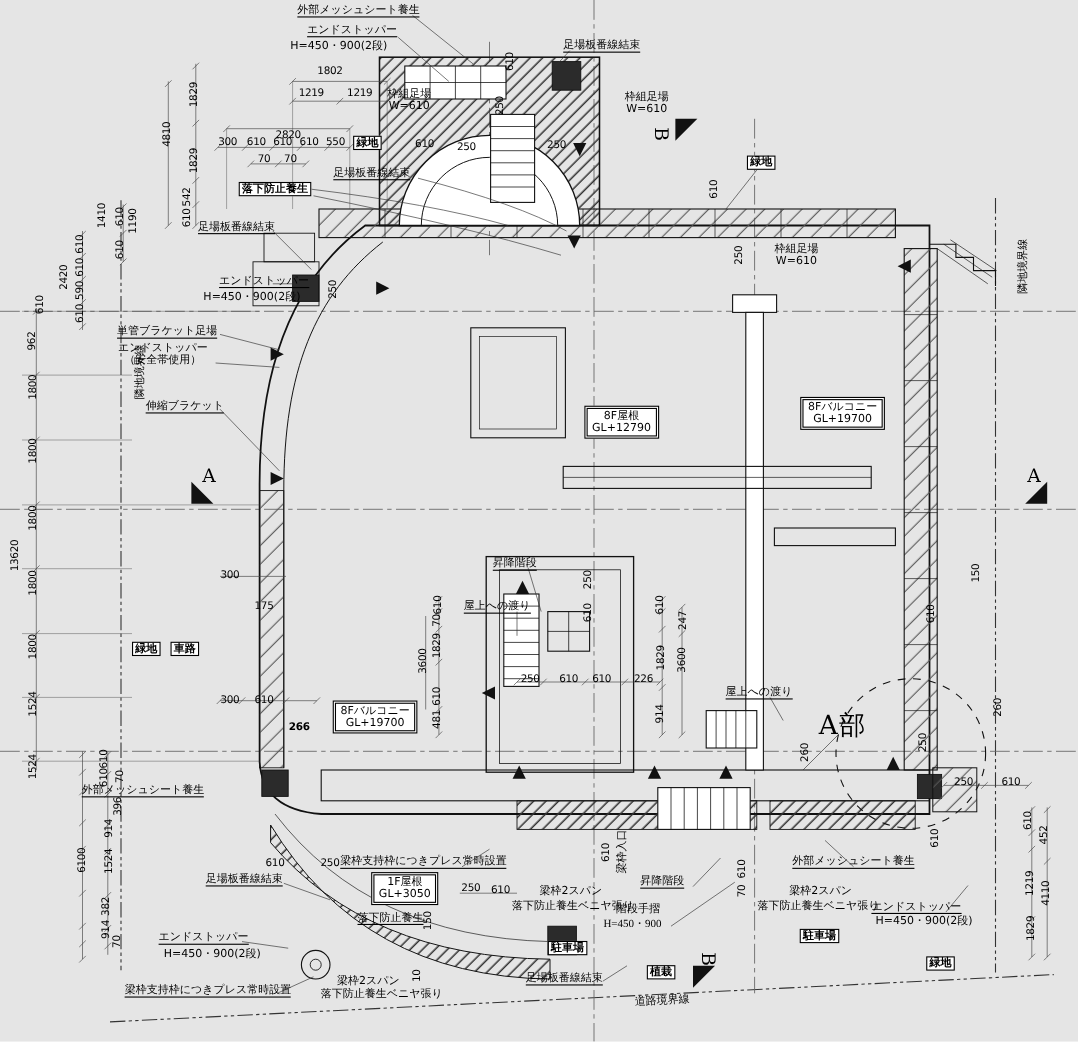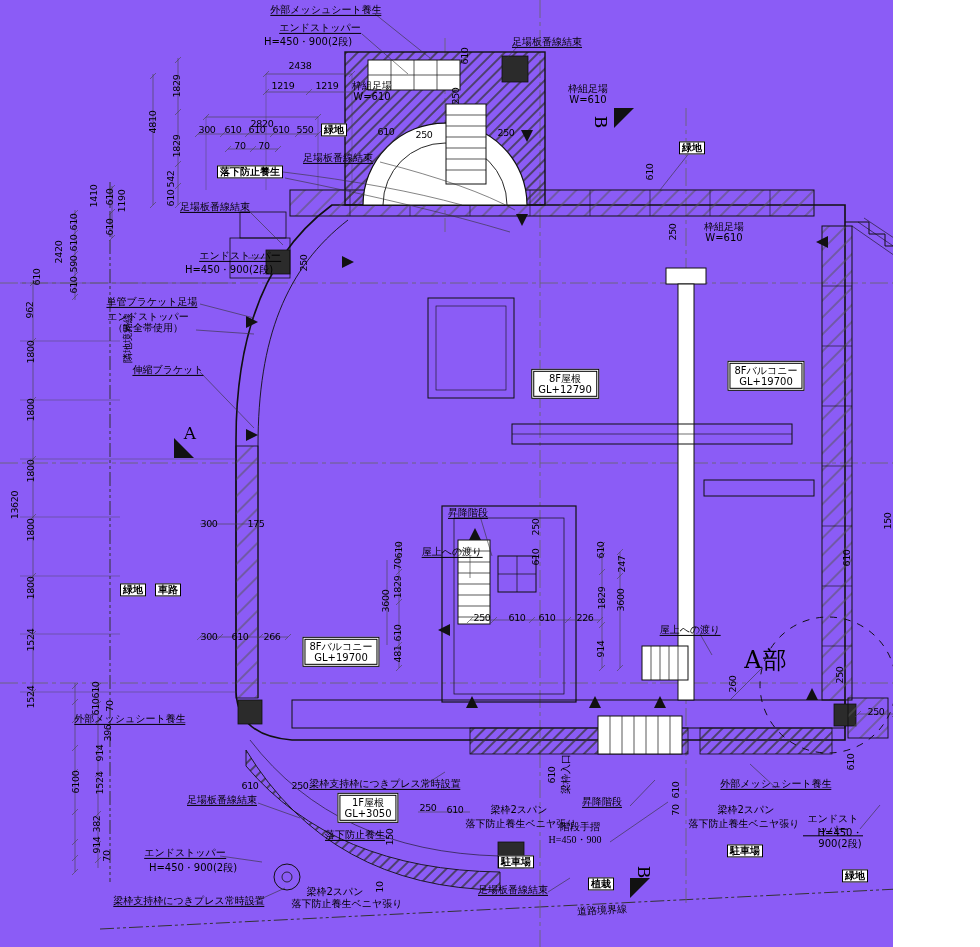--- a/index.html
+++ b/index.html
@@ -1,16 +1,16 @@
 <!DOCTYPE html>
 <html><head>
 <meta charset="utf-8">
 <style>
   html,body{margin:0;padding:0;background:#fff;}
-  .stage{position:relative;width:893px;height:947px;background:#8b5cf6;overflow:hidden;
+  .stage{position:relative;width:980px;height:947px;background:#e5e5e5;overflow:hidden;
          font-family:"DejaVu Sans","Liberation Sans",sans-serif;color:#000;}
   .stage svg{position:absolute;left:0;top:0;}
   .labels{position:absolute;left:0;top:0;width:100%;height:100%;}
   .lbl{position:absolute;font-size:10px;line-height:1.12;white-space:pre-line;text-align:center;
        transform:translate(-50%,-50%);color:#000;}
   .dim{font-size:9.5px;letter-spacing:-0.3px;}
   .box{border:1px solid #000;padding:0 2px;background:#fff;font-weight:600;}
   .dbox{border:3px double #000;padding:1px 4px;background:#fff;}
   .u{border-bottom:1px solid #000;}
   .sec{font-size:17px;font-family:"DejaVu Serif","Liberation Serif",serif;}
@@ -195,21 +195,21 @@
       <path d="M630,806 L655,780"></path>
       <path d="M610,842 L668,802"></path>
     </g>
   </svg>
 
   <div class="labels">
       <div class="lbl u" style="left: 326px; top: 10px; transform: translate(-50%, -50%);">外部メッシュシート養生</div>
       <div class="lbl u" style="left: 320px; top: 28px; transform: translate(-50%, -50%);">エンドストッパー</div>
       <div class="lbl" style="left: 308px; top: 42px; transform: translate(-50%, -50%);">H=450・900(2段)</div>
       <div class="lbl u" style="left: 547px; top: 42px; transform: translate(-50%, -50%);">足場板番線結束</div>
-      <div class="lbl dim" style="left: 300px; top: 66px; transform: translate(-50%, -50%);">2438</div>
+      <div class="lbl dim" style="left: 300px; top: 66px; transform: translate(-50%, -50%);">1802</div>
       <div class="lbl dim" style="left: 283px; top: 86px; transform: translate(-50%, -50%);">1219</div>
       <div class="lbl dim" style="left: 327px; top: 86px; transform: translate(-50%, -50%);">1219</div>
       <div class="lbl" style="left: 372px; top: 91px; transform: translate(-50%, -50%);">枠組足場
 W=610</div>
       <div class="lbl dim" style="left: 465px; top: 56px; transform: translate(-50%, -50%) rotate(-90deg);">610</div>
       <div class="lbl dim" style="left: 456px; top: 96px; transform: translate(-50%, -50%) rotate(-90deg);">250</div>
       <div class="lbl" style="left: 588px; top: 94px; transform: translate(-50%, -50%);">枠組足場
 W=610</div>
       <div class="lbl dim" style="left: 262px; top: 124px; transform: translate(-50%, -50%);">2820</div>
       <div class="lbl dim" style="left: 207px; top: 130px; transform: translate(-50%, -50%);">300</div>
@@ -265,21 +265,21 @@
       <div class="lbl dim" style="left: 31px; top: 588px; transform: translate(-50%, -50%) rotate(-90deg);">1800</div>
       <div class="lbl dim" style="left: 31px; top: 640px; transform: translate(-50%, -50%) rotate(-90deg);">1524</div>
       <div class="lbl dim" style="left: 31px; top: 697px; transform: translate(-50%, -50%) rotate(-90deg);">1524</div>
       <div class="lbl sec" style="left: 190px; top: 434px; transform: translate(-50%, -50%);">A</div>
       <div class="lbl sec" style="left: 940px; top: 434px; transform: translate(-50%, -50%);">A</div>
       <div class="lbl dbox" style="left: 565px; top: 384px; transform: translate(-50%, -50%);">8F屋根
 GL+12790</div>
       <div class="lbl dbox" style="left: 766px; top: 376px; transform: translate(-50%, -50%);">8Fバルコニー
 GL+19700</div>
       <div class="lbl dim" style="left: 209px; top: 524px; transform: translate(-50%, -50%);">300</div>
-      <div class="lbl dim" style="left: 240px; top: 524px; transform: translate(-50%, -50%); margin-left: 16px;">175</div>
+      <div class="lbl dim" style="left: 240px; top: 552px; transform: translate(-50%, -50%);">175</div>
       <div class="lbl dim" style="left: 888px; top: 521px; transform: translate(-50%, -50%) rotate(-90deg);">150</div>
       <div class="lbl box" style="left: 133px; top: 590px; transform: translate(-50%, -50%);">緑地</div>
       <div class="lbl box" style="left: 168px; top: 590px; transform: translate(-50%, -50%);">車路</div>
       <div class="lbl u" style="left: 468px; top: 513px; transform: translate(-50%, -50%);">昇降階段</div>
       <div class="lbl dim" style="left: 536px; top: 527px; transform: translate(-50%, -50%) rotate(-90deg);">250</div>
       <div class="lbl dim" style="left: 536px; top: 557px; transform: translate(-50%, -50%) rotate(-90deg);">610</div>
       <div class="lbl u" style="left: 452px; top: 552px; transform: translate(-50%, -50%);">屋上への渡り</div>
       <div class="lbl dim" style="left: 399px; top: 550px; transform: translate(-50%, -50%) rotate(-90deg);">610</div>
       <div class="lbl dim" style="left: 398px; top: 564px; transform: translate(-50%, -50%) rotate(-90deg);">70</div>
       <div class="lbl dim" style="left: 398px; top: 587px; transform: translate(-50%, -50%) rotate(-90deg);">1829</div>
@@ -292,21 +292,21 @@
       <div class="lbl dim" style="left: 621px; top: 600px; transform: translate(-50%, -50%) rotate(-90deg);">3600</div>
       <div class="lbl dim" style="left: 601px; top: 649px; transform: translate(-50%, -50%) rotate(-90deg);">914</div>
       <div class="lbl dim" style="left: 482px; top: 618px; transform: translate(-50%, -50%);">250</div>
       <div class="lbl dim" style="left: 517px; top: 618px; transform: translate(-50%, -50%);">610</div>
       <div class="lbl dim" style="left: 547px; top: 618px; transform: translate(-50%, -50%);">610</div>
       <div class="lbl dim" style="left: 585px; top: 618px; transform: translate(-50%, -50%);">226</div>
       <div class="lbl dbox" style="left: 341px; top: 652px; transform: translate(-50%, -50%);">8Fバルコニー
 GL+19700</div>
       <div class="lbl dim" style="left: 209px; top: 637px; transform: translate(-50%, -50%);">300</div>
       <div class="lbl dim" style="left: 240px; top: 637px; transform: translate(-50%, -50%);">610</div>
-      <div class="lbl dim" style="left: 272px; top: 637px; transform: translate(-50%, -50%);">266</div>
+      <div class="lbl dim" style="left: 272px; top: 662px; transform: translate(-50%, -50%); font-weight: bold;">266</div>
       <div class="lbl u" style="left: 690px; top: 630px; transform: translate(-50%, -50%);">屋上への渡り</div>
       <div class="lbl big" style="left: 766px; top: 660px; transform: translate(-50%, -50%);">A部</div>
       <div class="lbl dim" style="left: 733px; top: 684px; transform: translate(-50%, -50%) rotate(-90deg);">260</div>
       <div class="lbl dim" style="left: 840px; top: 675px; transform: translate(-50%, -50%) rotate(-90deg);">250</div>
       <div class="lbl dim" style="left: 847px; top: 558px; transform: translate(-50%, -50%) rotate(-90deg);">610</div>
       <div class="lbl dim" style="left: 908px; top: 643px; transform: translate(-50%, -50%) rotate(-90deg);">260</div>
       <div class="lbl dim" style="left: 876px; top: 712px; transform: translate(-50%, -50%);">250</div>
       <div class="lbl dim" style="left: 919px; top: 712px; transform: translate(-50%, -50%);">610</div>
       <div class="lbl u" style="left: 130px; top: 719px; transform: translate(-50%, -50%);">外部メッシュシート養生</div>
       <div class="lbl dim" style="left: 96px; top: 690px; transform: translate(-50%, -50%) rotate(-90deg);">610</div>

